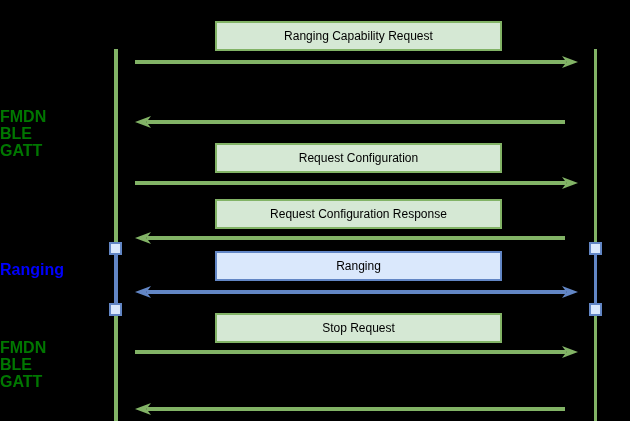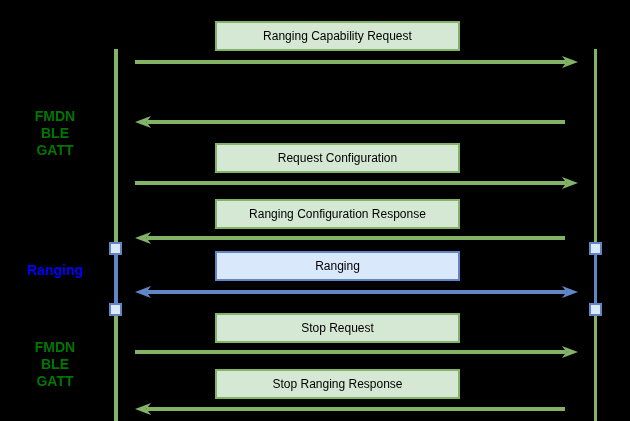--- a/index.html
+++ b/index.html
@@ -2,42 +2,42 @@
 <html><head>
 <meta charset="utf-8">
 <style>
   html,body{margin:0;padding:0;background:#000;}
   #stage{
     position:relative;width:630px;height:421px;background:#000;overflow:hidden;
     font-family:"Liberation Sans",sans-serif;
   }
   
   .side-label{
-    position:absolute;left:0;width:110px;text-align:center;
-    font-weight:bold;font-size:14px;line-height:17px;white-space:pre-line;
+    position:absolute;left:0;width:110px;text-align:left;
+    font-weight:bold;font-size:16px;line-height:17px;white-space:pre-line;
   }
   .side-label.green{color:#007700;}
   .side-label.blue{color:#0000ff;line-height:16px;}
   
   .lifeline{position:absolute;top:49px;width:3.5px;height:372px;background:#82b366;}
   .lifeline.left{left:114px;}
   .lifeline.right{left:593.5px;}
   .phase-line{position:absolute;top:248px;width:3.5px;height:61px;background:#6286c5;}
   .phase-line.left{left:114px;}
   .phase-line.right{left:593.5px;}
   .phase-marker{
     position:absolute;width:9px;height:9px;background:#dae8fc;border:2px solid #6286c5;
   }
   .pm-l{left:109.3px;}
   .pm-r{left:588.8px;}
   .pm-top{top:242px;}
   .pm-bot{top:302.5px;}
   
   .msg-box{
-    position:absolute;left:215px;width:245px;height:30px;box-sizing:border-box;
+    position:absolute;left:215px;width:287px;height:30px;box-sizing:border-box;
     border:2px solid;display:flex;align-items:center;justify-content:center;
     font-size:12px;color:#000;
   }
   .msg-box.green{background:#d5e8d4;border-color:#82b366;}
   .msg-box.blue{background:#dae8fc;border-color:#6286c5;}
   
   .arrow{position:absolute;left:135px;width:443px;height:12px;}
   .arrow .shaft{position:absolute;top:4.25px;height:3.5px;}
   .arrow.green .shaft{background:#82b366;}
   .arrow.blue .shaft{background:#6286c5;}
@@ -82,38 +82,37 @@
     <div class="shaft"></div>
     <div class="head left"></div>
   </div>
 
   <div class="msg-box green" style="top:143px">Request Configuration</div>
   <div class="arrow green dir-right" style="top:177px">
     <div class="shaft"></div>
     <div class="head right"></div>
   </div>
 
-  <div class="msg-box green" style="top:199px">Ranging Configuration Response</div>
+  <div class="msg-box green" style="top:199px">Request Configuration Response</div>
   <div class="arrow green dir-left" style="top:232px">
     <div class="shaft"></div>
     <div class="head left"></div>
   </div>
 
   <div class="msg-box blue" style="top:251px">Ranging</div>
   <div class="arrow blue dir-both" style="top:286px">
     <div class="shaft"></div>
     <div class="head left"></div>
     <div class="head right"></div>
   </div>
 
   <div class="msg-box green" style="top:313px">Stop Request</div>
   <div class="arrow green dir-right" style="top:346px">
     <div class="shaft"></div>
     <div class="head right"></div>
   </div>
 
-  <div class="msg-box green" style="top:369px">Stop Ranging Response</div>
   <div class="arrow green dir-left" style="top:403px">
     <div class="shaft"></div>
     <div class="head left"></div>
   </div>
 
 </div>
 
 </body></html>

